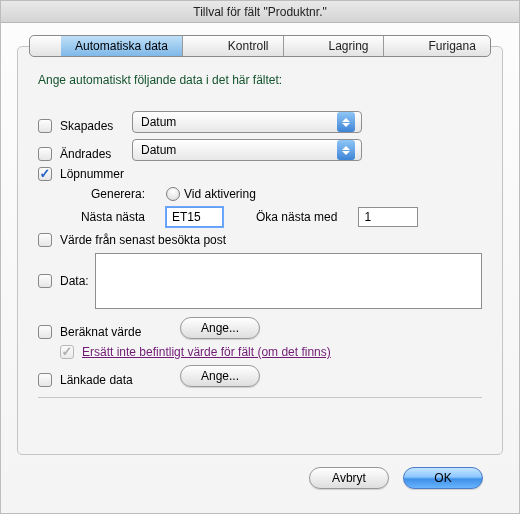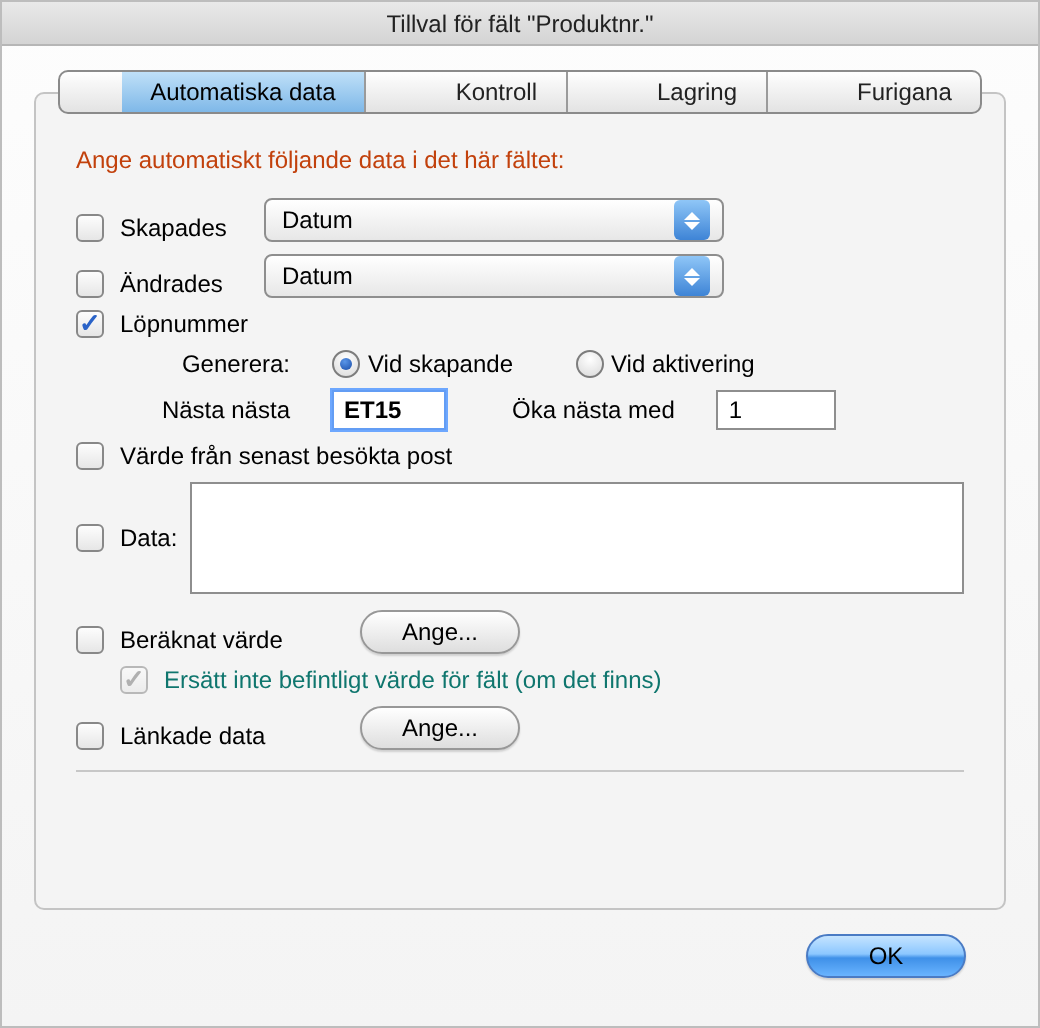--- a/index.html
+++ b/index.html
@@ -67,22 +67,22 @@
     border: 1px solid #c4c4c4;
     border-radius: 5px;
     margin-top: -11px;
     padding: 24px 20px 14px 20px;
     background: #f4f4f4;
     position: relative;
   }
   .tabs { position: relative; z-index: 2; }
   .panel { z-index: 1; }
   .intro {
-    margin: 2px 0 12px 0;
-    color: #c2410c;
+    margin: 2px 0 24px 0;
+    color: #14532d;
   }
   .row {
     display: flex;
     align-items: flex-end;
     margin-bottom: 6px;
   }
   .checkbox {
     width: 14px;
     height: 14px;
     border: 1px solid #888;
@@ -104,21 +104,21 @@
   .check-mark {
     font-size: 13px;
     line-height: 10px;
     color: #2a63c8;
     font-weight: bold;
   }
   .check-mark.muted { color: #7a7a7a; }
   .label {
     color: #000;
   }
-  .label.disabled { color: #0f766e; }
+  .label.disabled { color: #701a75; text-decoration: underline; }
   .select {
     flex: 1;
     height: 22px;
     border: 1px solid #8e8e8e;
     border-radius: 4px;
     background: linear-gradient(#ffffff, #e7e7e7);
     display: flex;
     align-items: center;
     padding: 0 6px 0 8px;
     margin-left: 6px;
@@ -267,32 +267,28 @@
       <div class="row">
         <span class="checkbox checked">
             <span class="check-mark">✓</span>
           </span>
         <span class="label">Löpnummer</span>
       </div>
 
       <div class="sub">
         <span class="sub-label">Generera:</span>
         <span class="radio-wrap">
-          <span class="radio checked"></span>
-          <span>Vid skapande</span>
-        </span>
-        <span class="radio-wrap">
           <span class="radio"></span>
           <span>Vid aktivering</span>
         </span>
       </div>
 
       <div class="sub">
         <span class="sub-label">Nästa nästa</span>
-        <input class="textin focus" style="width: 57px; font-weight: bold;" value="ET15">
+        <input class="textin focus" style="width: 57px;" value="ET15">
         <span style="margin-left:12px">Öka nästa med</span>
         <input class="textin" style="width: 60px;" value="1">
       </div>
 
       <div class="row">
         <span class="checkbox"></span>
         <span class="label">Värde från senast besökta post</span>
       </div>
 
       <div class="row" style="align-items:center">
@@ -319,17 +315,18 @@
         <span class="label" style="width:120px">Länkade data</span>
         <button class="aqua-btn"><span>Ange...</span></button>
       </div>
 
       <hr class="sep">
 
 
     </div>
 
     <div class="footer">
+      <button class="aqua-btn"><span>Avbryt</span></button>
       <button class="aqua-btn primary"><span>OK</span></button>
     </div>
 
   </div>
 </div>
 
 </body></html>

